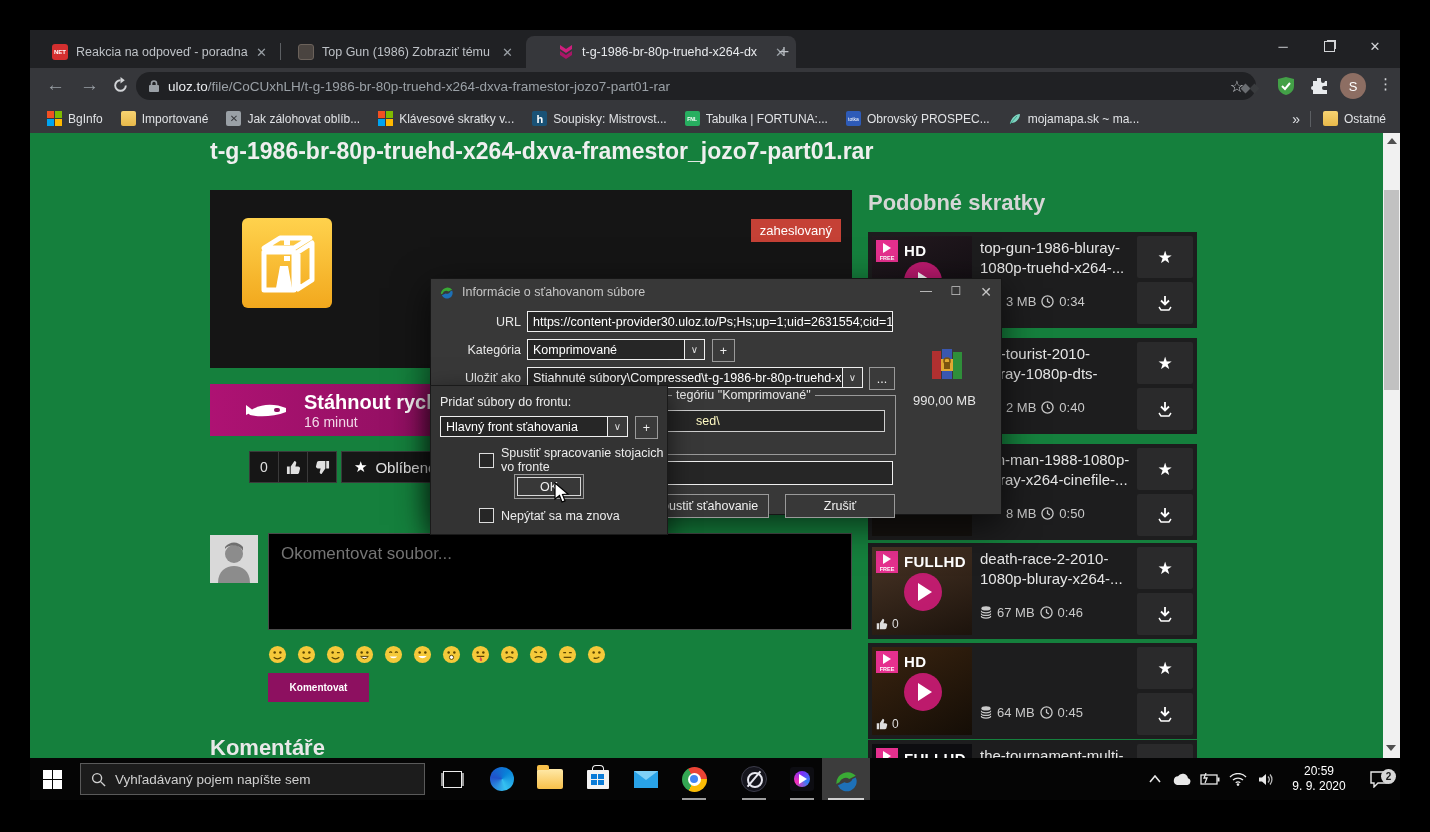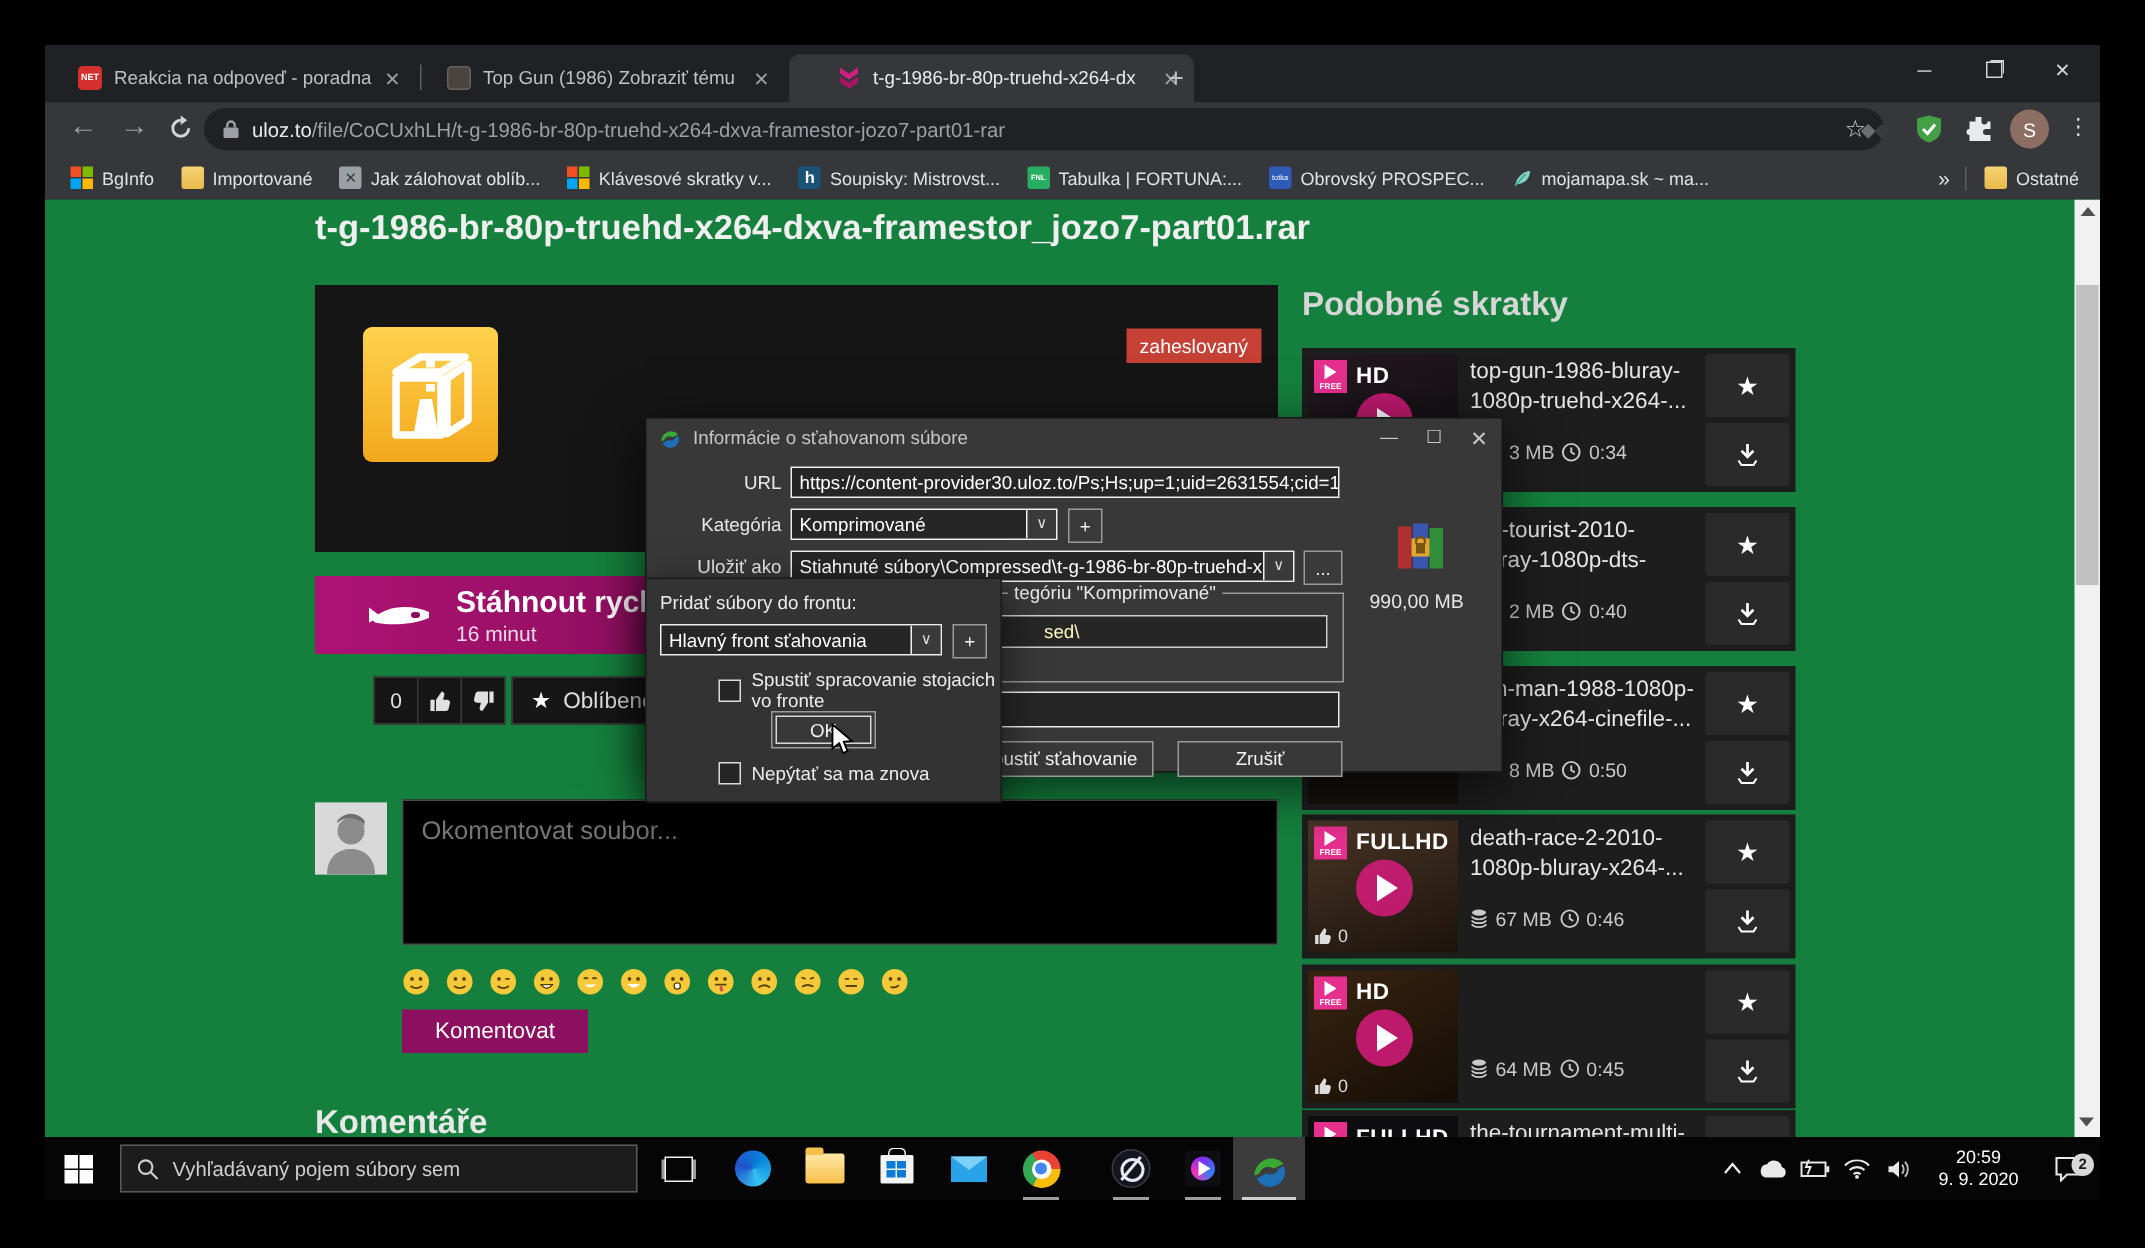--- a/index.html
+++ b/index.html
@@ -54,22 +54,22 @@
 
   .likebox{background:#161616;border:1px solid #3a3a3a;height:32px;box-sizing:border-box;color:#e0e0e0;}
   .likecell{width:29px;height:100%;display:flex;align-items:center;justify-content:center;font-size:15px;}
 
   #cavatar{position:absolute;left:180px;top:402px;width:48px;height:48px;background:#d9d9d9;}
   #ctext{position:absolute;left:238px;top:400px;width:584px;height:97px;background:#000;
     border:1px solid #4a4a4a;color:#8a8a8a;font-size:17px;padding:10px 12px;box-sizing:border-box;
     font-family:"Liberation Sans",sans-serif;resize:none;}
   #emojirow{position:absolute;left:238px;top:512px;display:flex;gap:10px;}
   .emo{width:19px;height:19px;}
-  #cbtn{position:absolute;left:238px;top:540px;width:124px;height:29px;background:#8d1060;color:#fff;
-    font-size:15px;font-weight:normal;border:none;}
+  #cbtn{position:absolute;left:238px;top:540px;width:101px;height:29px;background:#8d1060;color:#fff;
+    font-size:10px;font-weight:bold;border:none;}
   #chead{position:absolute;left:180px;top:602px;font-size:22px;font-weight:bold;color:#e8e8e8;}
 
   
   #sbhead{position:absolute;left:838px;top:57px;font-size:22px;font-weight:bold;color:#d6d6d6;}
   .card{position:absolute;left:838px;width:329px;height:96px;background:#1d1d1e;}
   .thumb{position:absolute;left:4px;top:4px;width:100px;height:88px;overflow:hidden;}
   .freebadge{position:absolute;left:4px;top:4px;width:22px;height:22px;background:#e5308e;}
   .freebadge .tri{position:absolute;left:7px;top:3px;width:0;height:0;border-left:8px solid #fff;
     border-top:5px solid transparent;border-bottom:5px solid transparent;}
   .freebadge .ft{position:absolute;left:0;bottom:1px;width:22px;text-align:center;font-size:5.5px;color:#fff;font-weight:bold;}
@@ -636,21 +636,21 @@
           <i style="background:#fff;"></i>
           <i style="background:#fff;"></i>
           <i style="background:#fff;"></i>
         </span>
     </div>
     <div id="tbsearch">
       <svg width="15" height="15" viewBox="0 0 16 16">
           <circle cx="6.5" cy="6.5" r="4.8" stroke="#cfcfcf" stroke-width="1.5" fill="none"></circle>
           <path d="M10 10 L15 15" stroke="#cfcfcf" stroke-width="1.5"></path>
         </svg>
-      <span>Vyhľadávaný pojem súbory sem</span>
+      <span>Vyhľadávaný pojem napíšte sem</span>
     </div>
     <div class="tbbtn" style="left:400px;">
       <span style="width:17px;height:15px;border:1.6px solid #eee;display:block;box-shadow:-4px 0 0 -2px #9a9a9a,4px 0 0 -2px #9a9a9a;"></span>
     </div>
     <div class="tbbtn" style="left:450px;">
       <span style="width:24px;height:24px;border-radius:50%;background:conic-gradient(from 160deg,#35c1f1,#2052cb,#0883d9,#35c1f1);display:block;"></span>
     </div>
     <div class="tbbtn" style="left:498px;">
       <span style="position:relative;width:26px;height:20px;display:block;background:linear-gradient(180deg,#ffe9a8,#f7c04a);border-radius:2px;">
           <i style="position:absolute;left:0;top:-4px;width:12px;height:5px;background:#f7c04a;border-radius:2px 2px 0 0;"></i>

